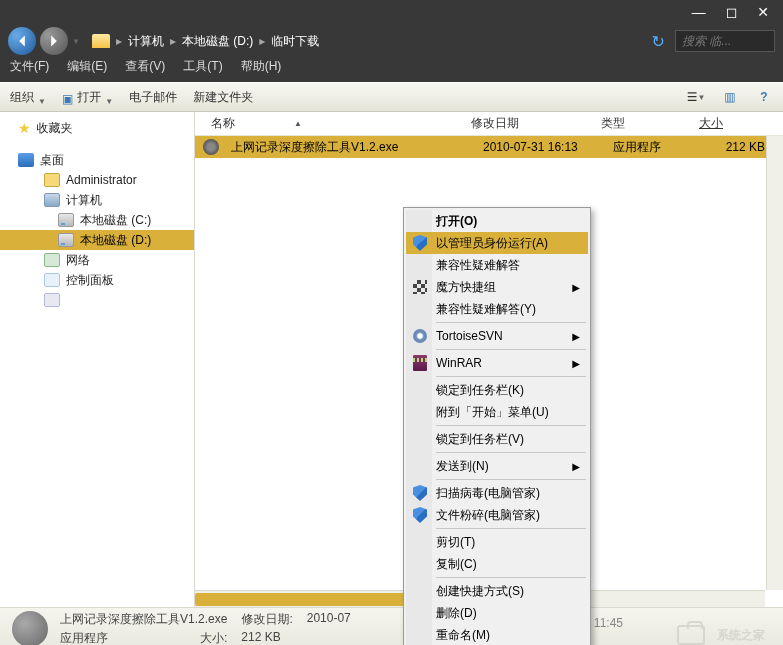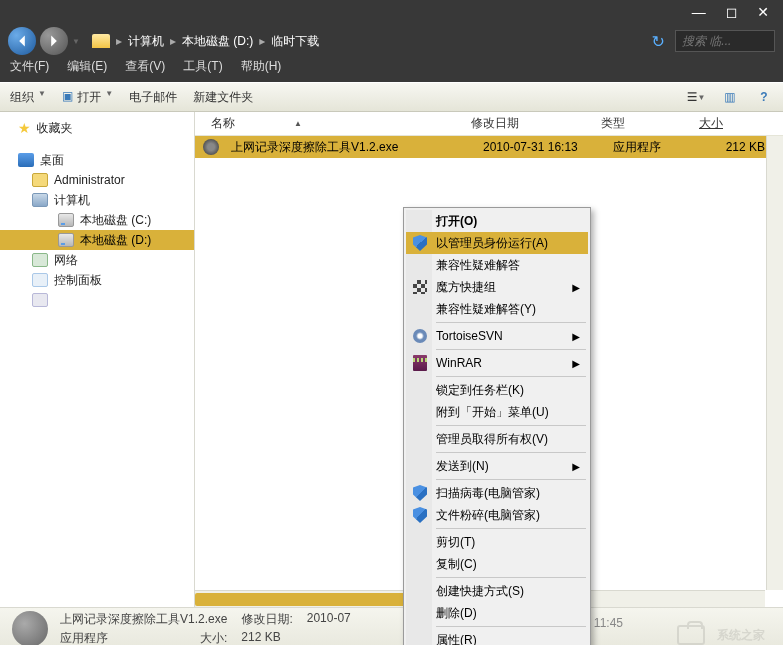--- a/index.html
+++ b/index.html
@@ -15,30 +15,30 @@
 .breadcrumb { display: flex; align-items: center; color: #fff; gap: 6px; margin-left: 8px; flex: 1; }
 .breadcrumb .sep { color: #aaa; }
 .folder-icon-small { width: 18px; height: 14px; background: linear-gradient(#ffe9a3, #f3c445); border-radius: 2px 2px 0 0; }
 .refresh-dd { color: #5ab0ff; font-size: 16px; margin-right: 6px; }
 .searchbox { width: 100px; height: 22px; background: #2a2a2a; border: 1px solid #555; color: #aaa; padding: 0 6px; font-style: italic; }
 
 .menubar { height: 24px; background: #383838; display: flex; align-items: flex-start; padding: 0 10px; gap: 18px; color: #ddd; }
 .menubar span { cursor: pointer; }
 
 .toolbar { height: 30px; background: linear-gradient(#f7f7f2, #e5e5d8); border-top: 1px solid #fff; border-bottom: 1px solid #c9c9bb; display: flex; align-items: center; padding: 0 10px; gap: 16px; color: #333; }
-.toolbar .item { cursor: pointer; display: flex; align-items: flex-start; gap: 4px; }
+.toolbar .item { cursor: pointer; display: flex; align-items: flex-end; gap: 4px; }
 .toolbar .spacer { flex: 1; }
 .toolbar .iconbtn { width: 18px; height: 18px; cursor: pointer; display: flex; align-items: center; justify-content: center; }
 .dropdown-arrow { font-size: 8px; color: #666; }
 
 .main { display: flex; height: 495px; background: #fff; }
 
 .sidebar { width: 195px; border-right: 1px solid #d9d9d0; background: #fff; padding: 6px 0; overflow: hidden; }
 .tree-item { display: flex; align-items: center; padding: 2px 0 2px 18px; gap: 6px; cursor: pointer; color: #222; height: 20px; }
-.tree-item.l2 { padding-left: 32px; }
+.tree-item.l2 { padding-left: 44px; }
 .tree-item.l3 { padding-left: 58px; }
 .tree-item.sel { background: #d9b13a; color: #000; }
 .tree-spacer { height: 12px; }
 .ticon { width: 16px; height: 14px; flex-shrink: 0; }
 .star { color: #f5c93c; font-size: 14px; }
 .desktop-i { background: linear-gradient(#5a9de8, #2a6db8); border-radius: 2px; }
 .user-i { background: #f5d97a; border-radius: 2px; border: 1px solid #c9a83a; }
 .computer-i { background: linear-gradient(#c8d8e8, #8aa8c8); border: 1px solid #7a98b8; border-radius: 2px; }
 .drive-i { background: linear-gradient(#e8e8e8, #b8b8b8); border: 1px solid #999; border-radius: 2px; position: relative; }
 .drive-i::after { content: ""; position: absolute; bottom: 1px; left: 2px; width: 4px; height: 2px; background: #5a9de8; }
@@ -264,21 +264,21 @@
       <div class="cm-icon">
         <div class="rar-i"></div>
       </div>
       <span>WinRAR</span>
       <span class="arrow">▶</span>
     </div>
   <div class="cm-sep"></div>
   <div class="cm-item">锁定到任务栏(K)</div>
   <div class="cm-item">附到「开始」菜单(U)</div>
   <div class="cm-sep"></div>
-  <div class="cm-item">管理员取得所有权(V)</div>
+  <div class="cm-item">锁定到任务栏(V)</div>
   <div class="cm-sep"></div>
   <div class="cm-item">
       <span>发送到(N)</span>
       <span class="arrow">▶</span>
     </div>
   <div class="cm-sep"></div>
   <div class="cm-item">
       <div class="cm-icon">
         <div class="shield-blue"></div>
       </div>
@@ -289,15 +289,16 @@
         <div class="shield-blue"></div>
       </div>
       <span>文件粉碎(电脑管家)</span>
     </div>
   <div class="cm-sep"></div>
   <div class="cm-item">剪切(T)</div>
   <div class="cm-item">复制(C)</div>
   <div class="cm-sep"></div>
   <div class="cm-item">创建快捷方式(S)</div>
   <div class="cm-item">删除(D)</div>
+  <div class="cm-item">重命名(M)</div>
   <div class="cm-sep"></div>
   <div class="cm-item">属性(R)</div>
 </div>
 
 </body></html>

